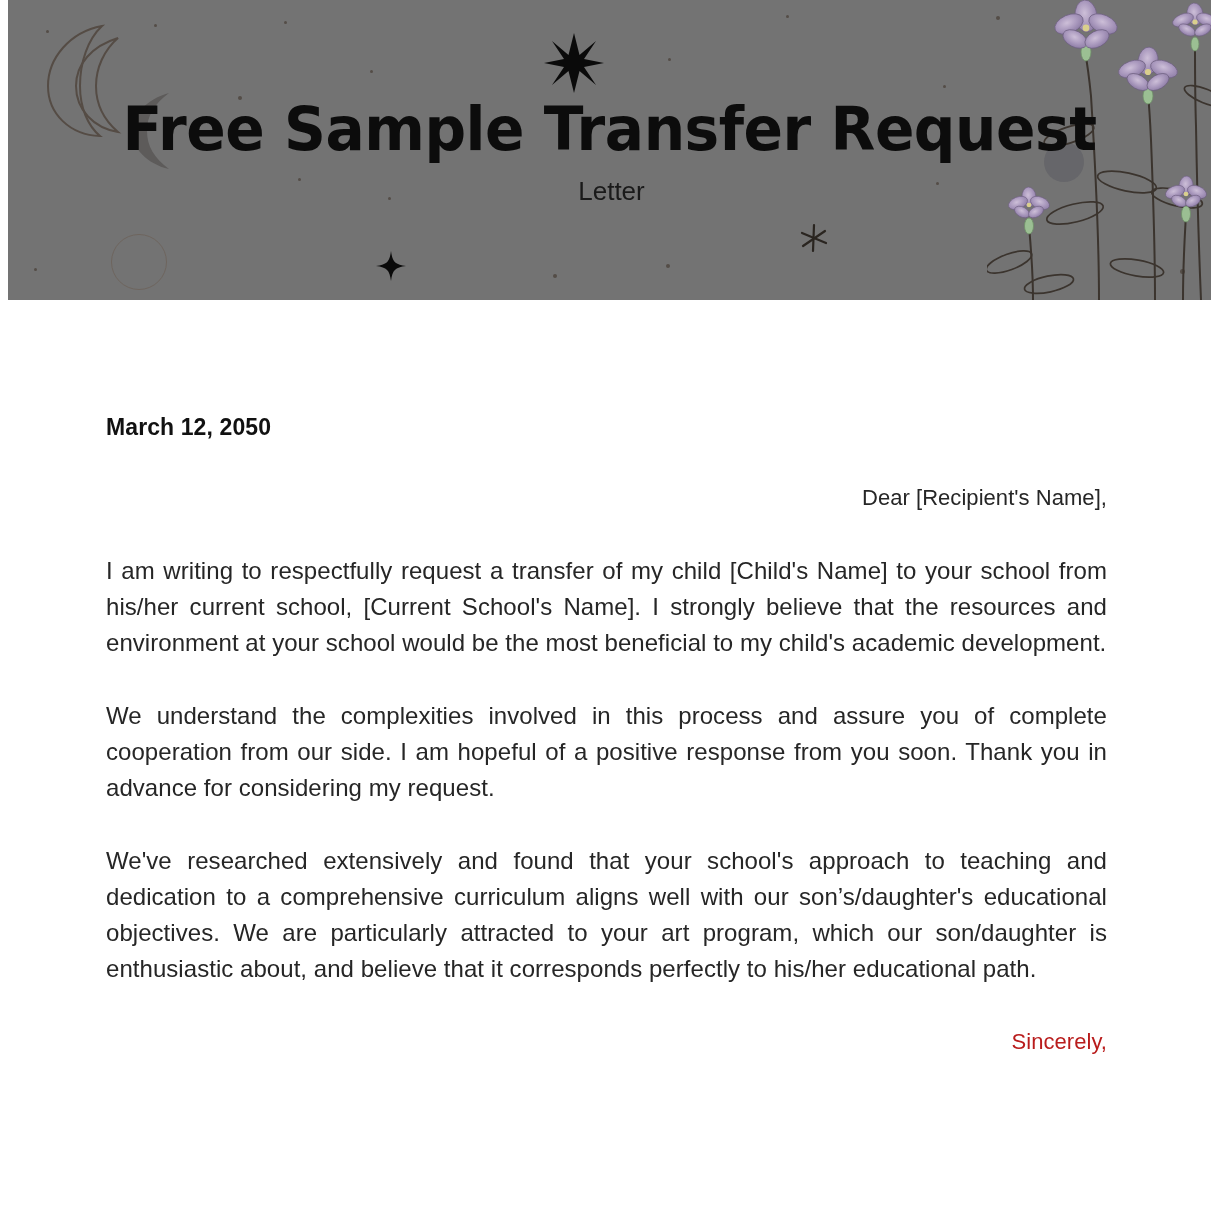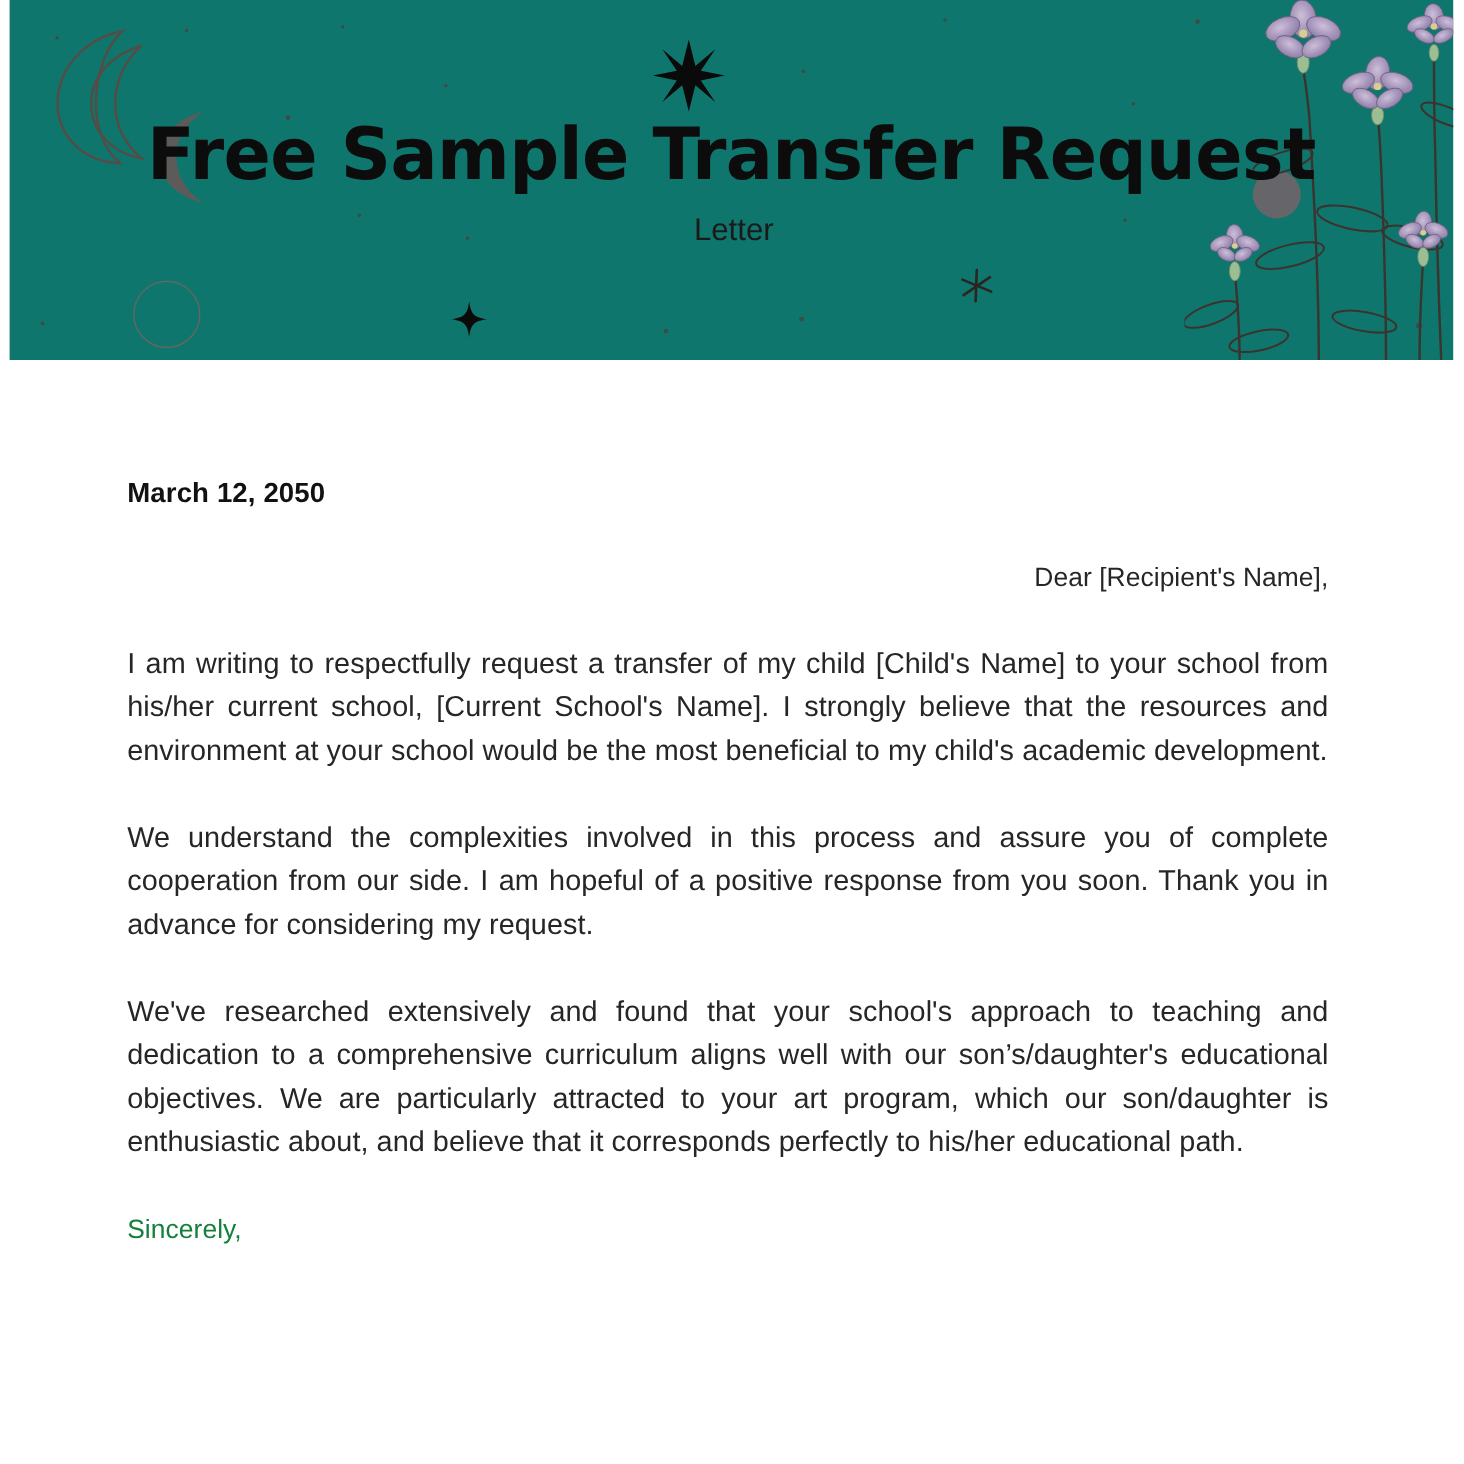--- a/index.html
+++ b/index.html
@@ -24,21 +24,21 @@
     overflow: hidden;
   }
 
   
   .header-banner {
     position: absolute;
     left: 8px;
     top: 0px;
     width: 1203px;
     height: 300px;
-    background: #0f766e;
+    background: #737373;
     overflow: hidden;
   }
 
   .header-text-block {
     position: absolute;
     left: 0;
     top: 94px;
     width: 1203px;
     text-align: center;
     pointer-events: none;
@@ -141,21 +141,21 @@
     color: #1f1f1f;
   }
 
   .letter-date {
     font-family: "Liberation Sans", sans-serif;
     font-weight: 700;
     font-size: 23px;
     line-height: 30px;
     letter-spacing: 0.1px;
     color: #111111;
-    margin: 0 0 38px 0;
+    margin: 17px 0 38px 0;
   }
 
   .recipient-block {
     margin: 0 0 36px 0;
   }
 
   .recipient-line,
   .salutation {
     font-family: "Liberation Sans", sans-serif;
     font-weight: 400;
@@ -181,23 +181,24 @@
     text-justify: inter-word;
     margin: 0 0 37px 0;
     letter-spacing: 0.05px;
   }
 
   .closing {
     font-family: "Liberation Sans", sans-serif;
     font-weight: 400;
     font-size: 22px;
     line-height: 36px;
-    color: #15803d;
+    color: #b91c1c;
     margin: 0;
     letter-spacing: 0.05px;
+    text-align: right;
   }
 </style>
 </head>
 <body>
 
 <div class="page">
 
   <div class="header-banner">
 
     <svg class="deco moon-outline" viewBox="0 0 100 118">

